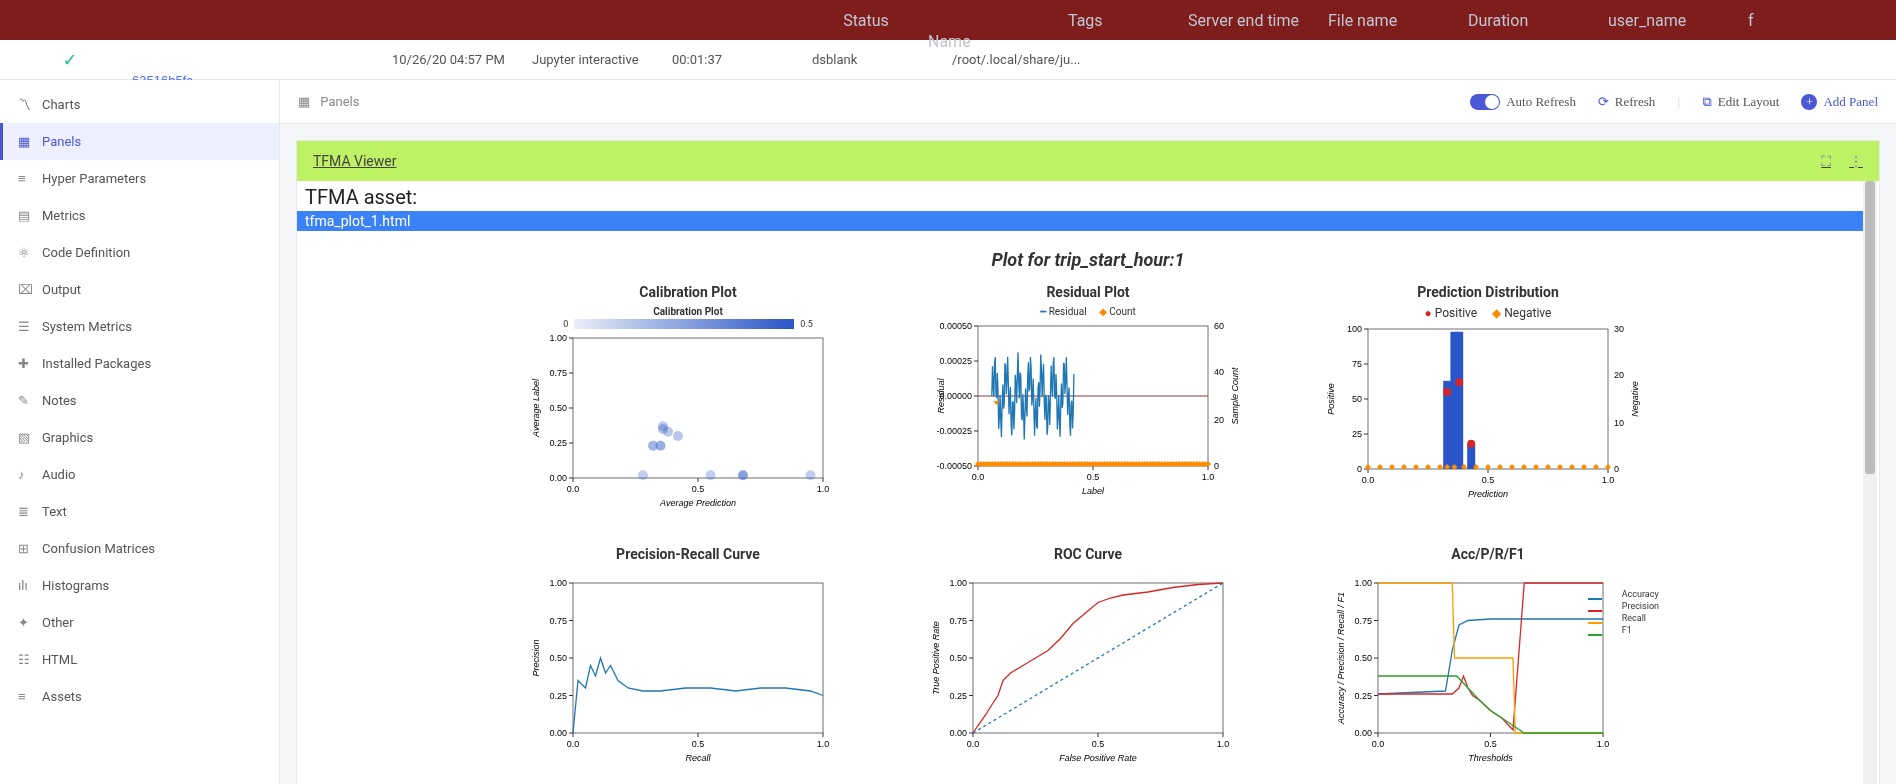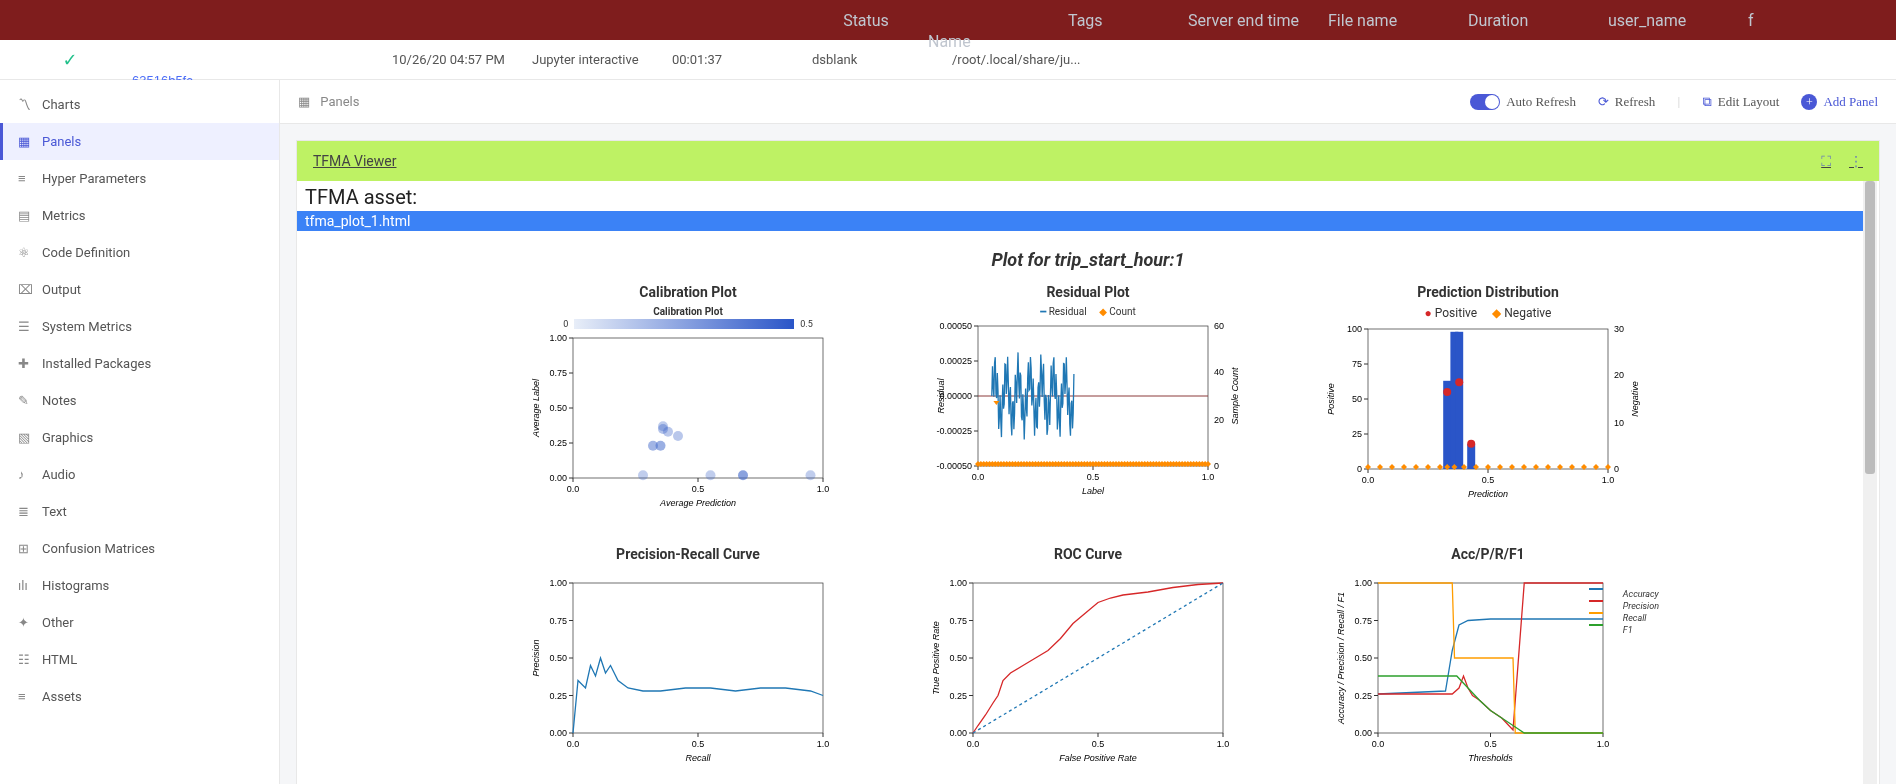--- a/index.html
+++ b/index.html
@@ -40,21 +40,21 @@
 .tfma-asset-label { padding: 4px 8px 2px; font-size: 20px; color: #222; }
 .tfma-asset-selected { background: #3b82f6; color: #fff; padding: 2px 8px; font-size: 14px; margin: 0 2px 2px 0; }
 .scroll-track { position: absolute; right: 2px; top: 0; width: 14px; height: 100%; background: #f0f0f0; }
 .scroll-thumb { position: absolute; left: 2px; width: 10px; background: #bcbcbc; border-radius: 3px; top: 0; height: 48%; }
 .plot-title { text-align: center; font-weight: bold; font-size: 18px; padding: 16px 0 4px; font-style: italic; }
 .chart-grid { display: flex; justify-content: center; gap: 70px; padding: 10px 40px 20px; }
 .chart-title { text-align: center; font-weight: bold; font-size: 14px; margin-bottom: 6px; }
 .chart-cell { width: 330px; }
 svg text { font-family: sans-serif; }
 .legend-box { position: absolute; font-size: 9px; }
-.legend-row { display: flex; align-items: flex-start; gap: 20px; line-height: 12px; font-style: italic; }
+.legend-row { display: flex; align-items: flex-end; gap: 20px; line-height: 12px; }
 .legend-sw { width: 14px; height: 2px; display: inline-block; }
 </style>
 </head>
 <body>
 
 <div class="header-row">
   <div class="col status">Status</div>
   <div class="col name">Name</div>
   <div class="col tags">Tags</div>
   <div class="col server-end-time">Server end time</div>

